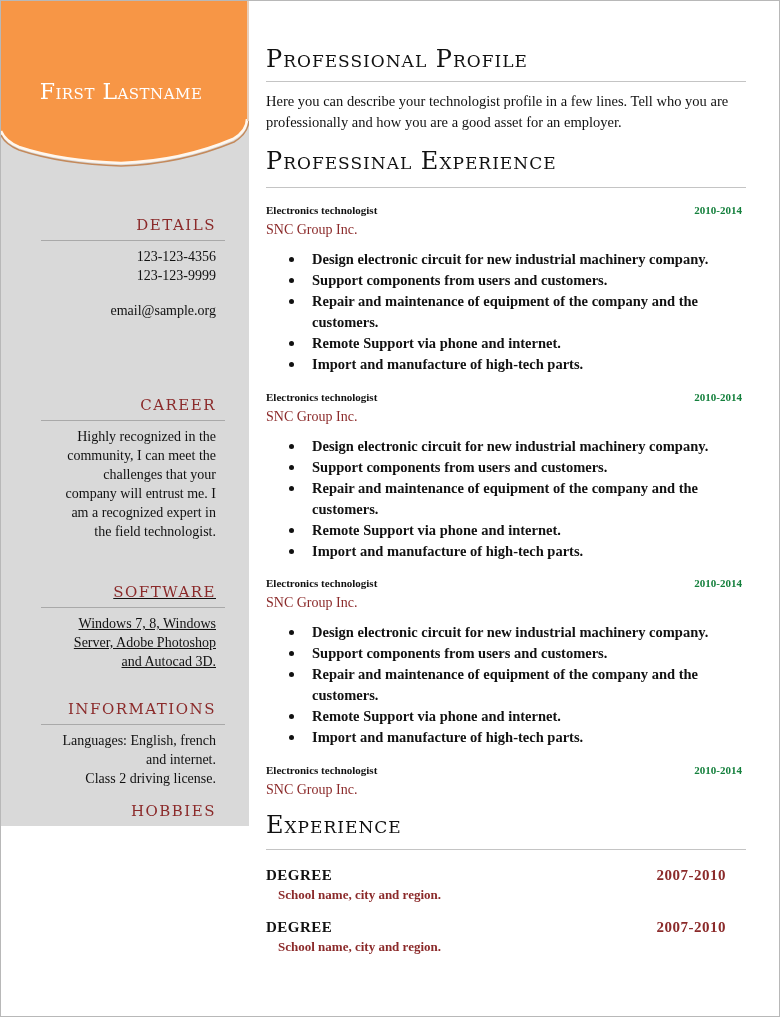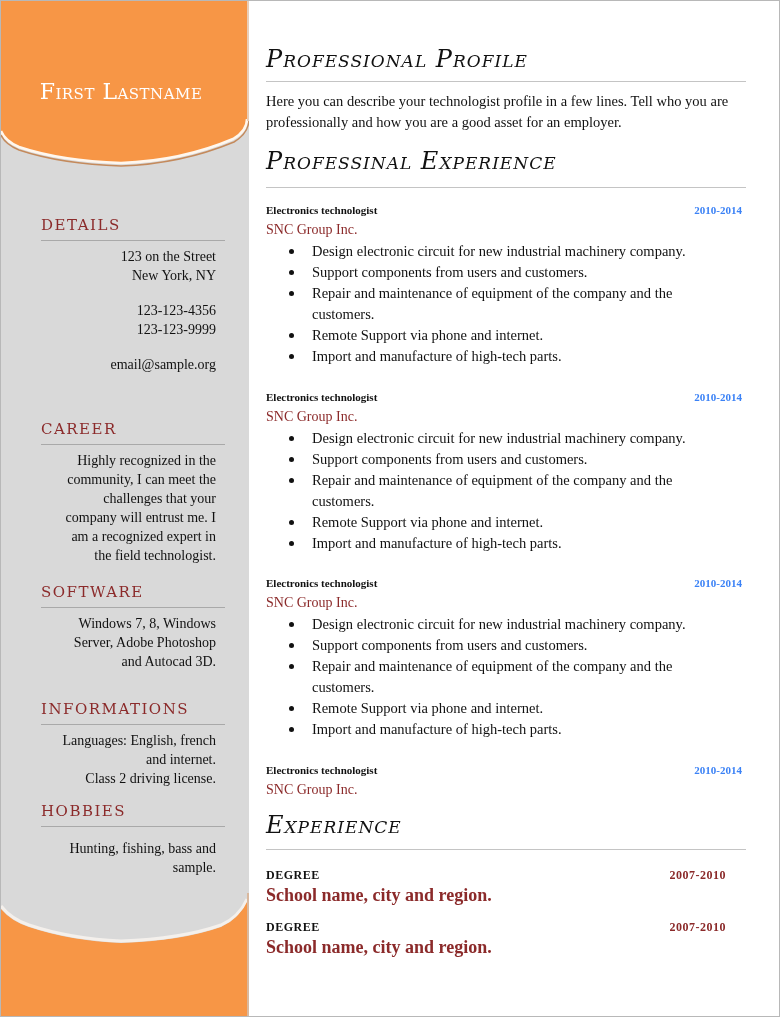--- a/index.html
+++ b/index.html
@@ -2,53 +2,53 @@
 <html><head>
 <meta charset="utf-8">
 <style>
   * { box-sizing: border-box; margin: 0; padding: 0; }
   html, body { width: 780px; height: 1017px; background: #ffffff; overflow: hidden; }
   body { font-family: "Liberation Serif", "DejaVu Serif", serif; color: #111; position: relative; }
 
   .page { position: absolute; left: 0; top: 0; width: 780px; height: 1017px; border: 1px solid #b8b8b8; background: #fff; overflow: hidden; }
 
   
-  .sidebar { position: absolute; left: 0; top: 0; width: 248px; height: 1017px; background: #d9d9d9; overflow: hidden; }
+  .sidebar { position: absolute; left: 0; top: 0; width: 248px; height: 825px; background: #d9d9d9; overflow: hidden; }
   .sidebar-art { position: absolute; left: 0; top: 0; width: 248px; height: 1017px; }
   .name { position: absolute; left: 0; top: 78px; width: 240px; text-align: center; color: #fff;
           font-family: "DejaVu Serif", serif; font-size: 22px; letter-spacing: 0.5px; font-variant: small-caps; }
 
   .side-section { position: absolute; left: 40px; width: 184px; }
-  .side-heading { text-align: left; padding-right: 9px; color: #8b2a2a; font-family: "DejaVu Serif", serif;
+  .side-heading { text-align: right; padding-right: 9px; color: #8b2a2a; font-family: "DejaVu Serif", serif;
                   font-size: 15px; letter-spacing: 1.5px; line-height: 20px; }
   .side-rule { height: 1px; background: #a9a9a9; margin: 5px 0 6px 0; }
   .side-text { text-align: right; padding-right: 9px; font-size: 14px; line-height: 19px; color: #111; }
   .side-text p + p { margin-top: 16px; }
 
   
   .main { position: absolute; left: 265px; top: 0; width: 480px; }
   .h1 { position: absolute; left: 0; font-family: "DejaVu Serif", serif; font-size: 24px; color: #111;
-        font-variant: small-caps; letter-spacing: 1px; white-space: nowrap; font-style: italic; }
+        font-variant: small-caps; letter-spacing: 1px; white-space: nowrap; }
   .h-rule { position: absolute; left: 0; width: 480px; height: 1px; background: #c4c4c4; }
   .para { position: absolute; left: 0; width: 480px; font-size: 14.5px; line-height: 21px; }
 
   .job { position: absolute; left: 0; width: 480px; }
   .job-row { display: flex; justify-content: space-between; font-weight: bold; font-size: 11px; line-height: 19px; }
   .job-title { color: #111; }
-  .job-date { color: #3b82f6; padding-right: 4px; }
+  .job-date { color: #15803d; padding-right: 4px; }
   .job-company { color: #8b2a2a; font-weight: normal; font-size: 14px; line-height: 19px; }
-  .bullets { list-style: none; margin-top: 2px; }
+  .bullets { list-style: none; margin-top: 10px; font-weight: bold; }
   .bullets li { position: relative; padding-left: 46px; font-size: 14.5px; line-height: 21px; width: 460px; }
   .bullets li .dot { position: absolute; left: 23px; top: 8px; width: 5px; height: 5px; border-radius: 50%; background: #111; }
 
   .edu { position: absolute; left: 0; width: 480px; }
-  .edu-row { display: flex; justify-content: space-between; font-weight: bold; font-size: 12px; line-height: 20px; letter-spacing: 0.5px; }
+  .edu-row { display: flex; justify-content: space-between; font-weight: bold; font-size: 15px; line-height: 20px; letter-spacing: 0.5px; }
   .edu-degree { color: #111; }
   .edu-date { color: #8b2a2a; padding-right: 20px; }
-  .edu-school { color: #8b2a2a; font-weight: bold; font-size: 18px; line-height: 20px; }
+  .edu-school { color: #8b2a2a; font-weight: bold; font-size: 13px; line-height: 20px; margin-left: 12px; }
 </style>
 </head>
 <body>
 
 <div class="page">
 
   <div class="sidebar">
     <svg class="sidebar-art" viewBox="0 0 248 1017" width="248" height="1017">
 
       <path d="M0 0 H246 V118 Q 246 130 232 138 Q 180 160 120 162 Q 60 160 18 146 Q 4 140 0 132 Z" fill="#f79646"></path>
@@ -60,46 +60,42 @@
       <path d="M0 905 Q 10 918 28 924 Q 70 938 120 940 Q 180 938 220 924 Q 238 916 246 898" fill="none" stroke="#f4f0ec" stroke-width="3"></path>
       <line x1="247" y1="892" x2="247" y2="1017" stroke="#d9b89e" stroke-width="2"></line>
     </svg>
 
     <div class="name">First Lastname</div>
 
     <div class="side-section" style="top:214px;">
       <div class="side-heading">DETAILS</div>
       <div class="side-rule"></div>
       <div class="side-text">
-        <p>
-          <span>123 on the Street</span><br>
-          <span>New York, NY</span>
-        </p>
         <p>
           <span>123-123-4356</span><br>
           <span>123-123-9999</span>
         </p>
         <p><span>email@sample.org</span></p>
       </div>
     </div>
 
-    <div class="side-section" style="top:418px;">
+    <div class="side-section" style="top:394px;">
       <div class="side-heading">CAREER</div>
       <div class="side-rule"></div>
       <div class="side-text">
         <span>Highly recognized in the</span><br>
         <span>community, I can meet the</span><br>
         <span>challenges that your</span><br>
         <span>company will entrust me. I</span><br>
         <span>am a recognized expert in</span><br>
         <span>the field technologist.</span>
       </div>
     </div>
 
-    <div class="side-section" style="top:581px;">
+    <div class="side-section" style="top:581px;text-decoration:underline;">
       <div class="side-heading">SOFTWARE</div>
       <div class="side-rule"></div>
       <div class="side-text">
         <span>Windows 7, 8, Windows</span><br>
         <span>Server, Adobe Photoshop</span><br>
         <span>and Autocad 3D.</span>
       </div>
     </div>
 
     <div class="side-section" style="top:698px;">

